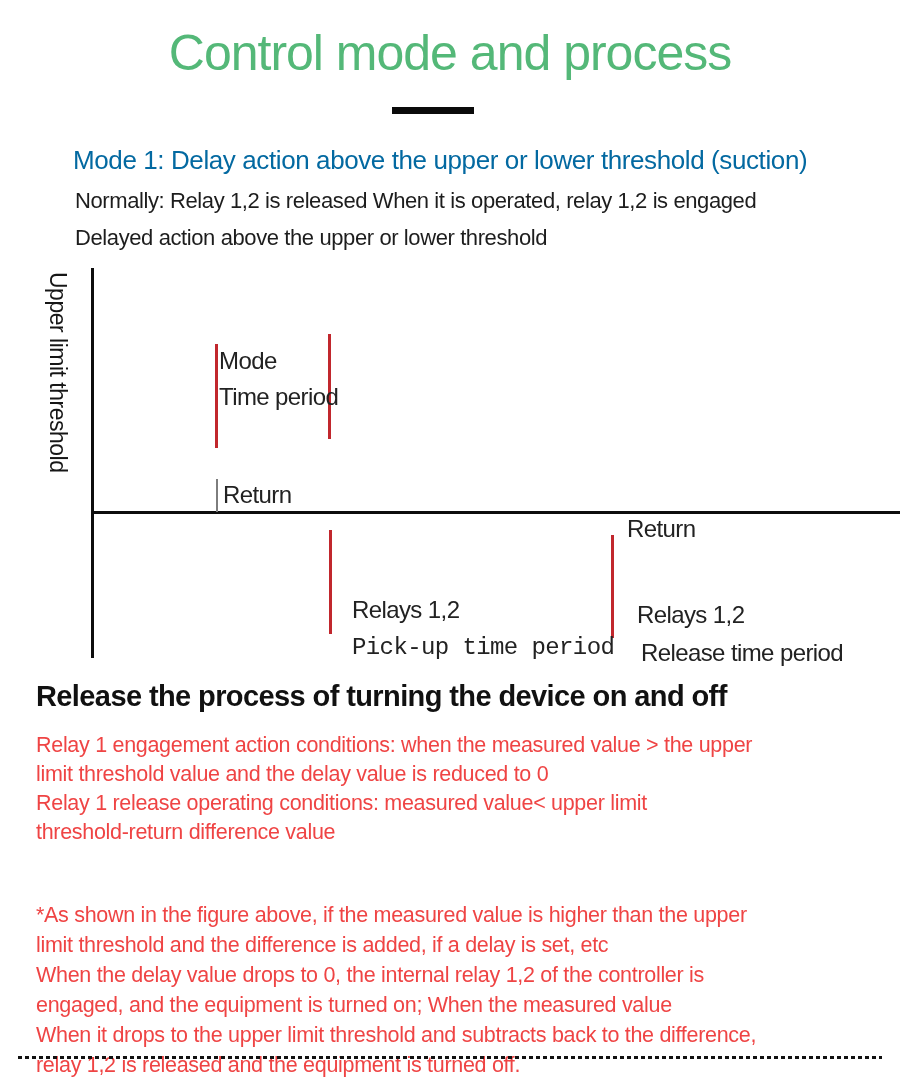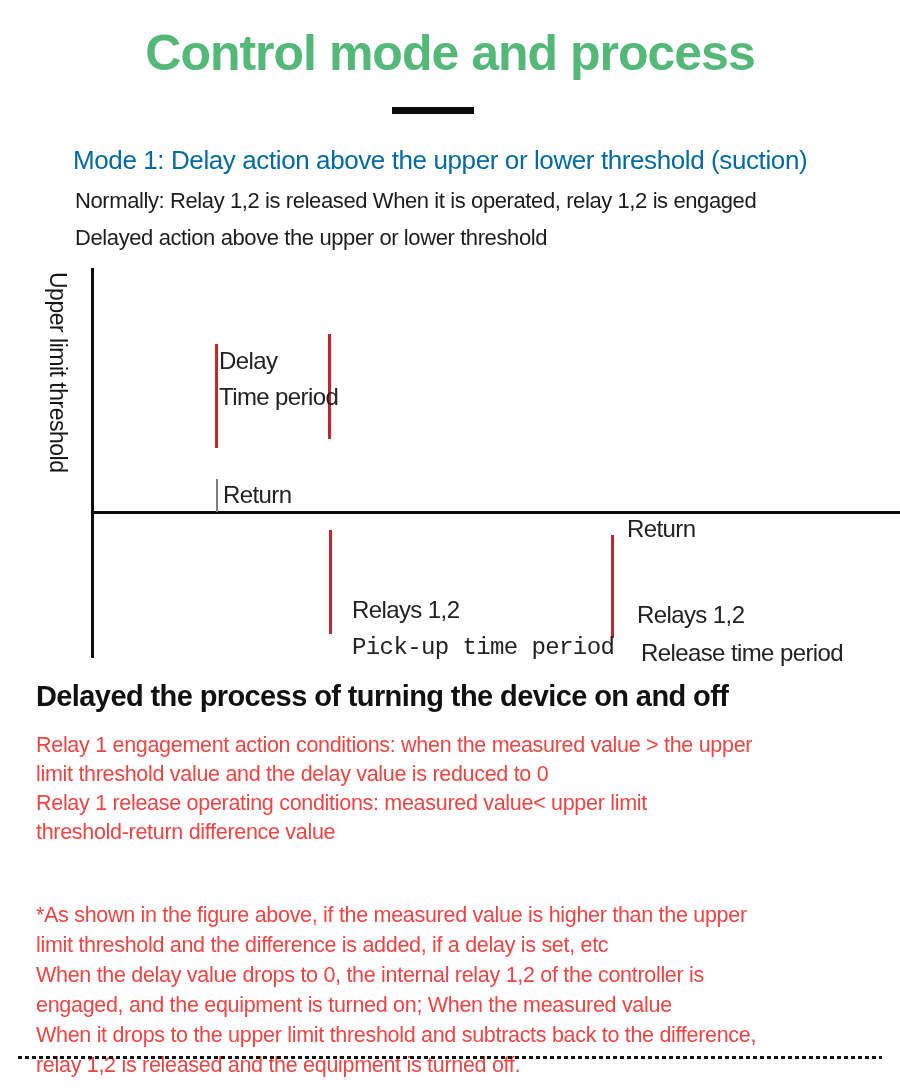--- a/index.html
+++ b/index.html
@@ -4,21 +4,21 @@
 <style>
   html,body{margin:0;padding:0;}
   body{
     width:900px;height:1091px;background:#ffffff;position:relative;
     font-family:"Liberation Sans", sans-serif;color:#1f1f1f;overflow:hidden;
   }
   .abs{position:absolute;}
 
   .page-title{
     top:24px;left:0;right:0;text-align:center;
-    font-size:50px;font-weight:700;color:#54b878;letter-spacing:-1px;
+    font-size:50px;font-weight:400;color:#54b878;letter-spacing:-1px;
     white-space:nowrap;
   }
   .title-dash{left:392px;top:107px;width:82px;height:7px;background:#0a0a0a;}
 
   .mode-heading{left:73px;top:145px;font-size:26px;color:#0369a1;letter-spacing:-0.4px;white-space:nowrap;}
   .intro-line{left:75px;font-size:22px;color:#1d1d1d;letter-spacing:-0.4px;white-space:nowrap;}
   .intro-1{top:188px;}
   .intro-2{top:225px;}
 
   
@@ -78,31 +78,31 @@
   <div class="abs y-axis-label">Upper limit threshold</div>
   <div class="abs axis v-axis"></div>
   <div class="abs axis h-axis"></div>
 
   <div class="abs red-line red-delay-start"></div>
   <div class="abs red-line red-delay-end"></div>
   <div class="abs gray-tick"></div>
   <div class="abs red-line red-pickup"></div>
   <div class="abs red-line red-release"></div>
 
-  <div class="abs dgm-label lbl-delay">Delay</div>
+  <div class="abs dgm-label lbl-delay">Mode</div>
   <div class="abs dgm-label lbl-timeperiod">Time period</div>
   <div class="abs dgm-label lbl-return-left">Return</div>
   <div class="abs dgm-label lbl-relays-pickup">Relays 1,2</div>
   <div class="abs dgm-label lbl-pickup">Pick-up time period</div>
   <div class="abs dgm-label lbl-return-right">Return</div>
   <div class="abs dgm-label lbl-relays-release">Relays 1,2</div>
   <div class="abs dgm-label lbl-release">Release time period</div>
 </div>
 
-<div class="abs process-heading">Delayed the process of turning the device on and off</div>
+<div class="abs process-heading">Release the process of turning the device on and off</div>
 <div class="abs body-para para-conditions">Relay 1 engagement action conditions: when the measured value &gt; the upper
 limit threshold value and the delay value is reduced to 0
 Relay 1 release operating conditions: measured value&lt; upper limit
 threshold-return difference value</div>
 <div class="abs body-para para-note">*As shown in the figure above, if the measured value is higher than the upper
 limit threshold and the difference is added, if a delay is set, etc
 When the delay value drops to 0, the internal relay 1,2 of the controller is
 engaged, and the equipment is turned on; When the measured value
 When it drops to the upper limit threshold and subtracts back to the difference,
 relay 1,2 is released and the equipment is turned off.</div>

